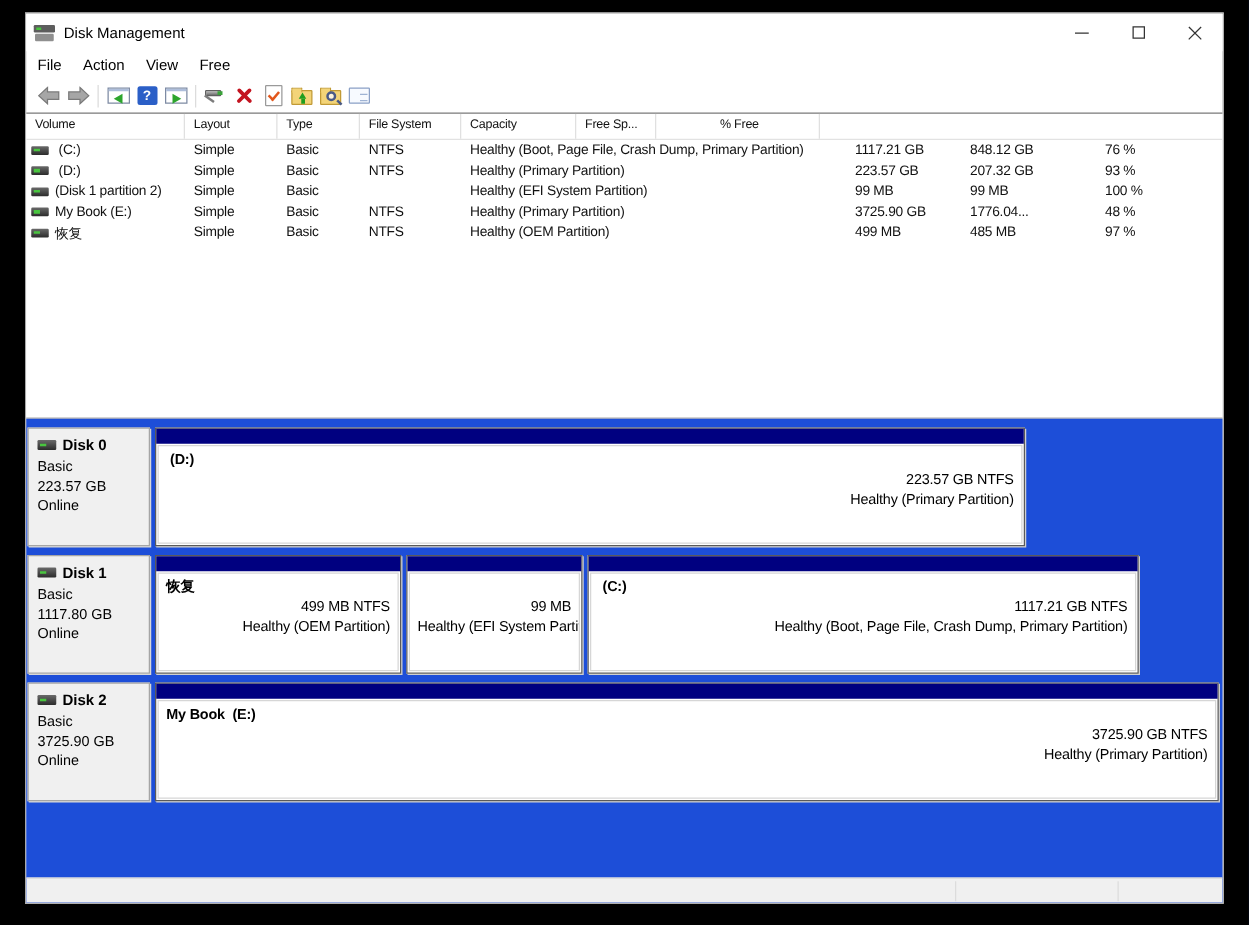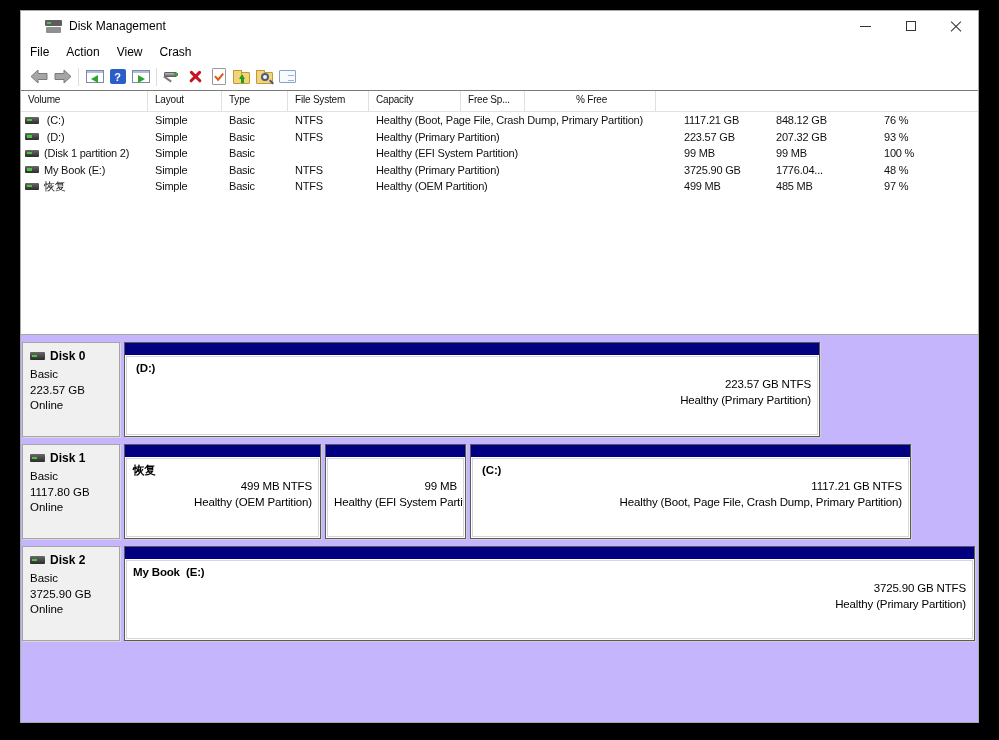--- a/index.html
+++ b/index.html
@@ -2,21 +2,21 @@
 <html><head>
 <meta charset="utf-8">
 <style>
   * { margin:0; padding:0; box-sizing:border-box; }
   html,body { width:999px; height:740px; background:#000; overflow:hidden;
               font-family:"Liberation Sans", sans-serif; }
   .window { position:absolute; left:20px; top:10px; width:959px; height:713px;
             background:#fff; border:1px solid #a9a9a9; display:flex; flex-direction:column; }
 
   
-  .titlebar { height:30px; flex:none; display:flex; align-items:center; padding-left:24px; background:#fff; }
+  .titlebar { height:30px; flex:none; display:flex; align-items:center; padding-left:6px; background:#fff; }
   .title-icon { width:17px; height:13px; position:relative; flex:none; }
   .title-icon::before { content:""; position:absolute; left:0; top:0; right:0; height:6px; background:#5d5d5d; border-radius:1px; }
   .title-icon::after  { content:""; position:absolute; left:1px; bottom:0; right:1px; height:6px; background:#8f8f8f; border-radius:1px; }
   .title-icon .light  { position:absolute; left:2px; top:2px; width:4px; height:2px; background:#49c53f; z-index:1; }
   .title-text { margin-left:7px; font-size:12px; color:#000; }
   .win-controls { margin-left:auto; display:flex; height:100%; }
   .win-btn { width:45px; height:100%; display:flex; align-items:center; justify-content:center; }
   .min-glyph { width:11px; height:1px; background:#333; }
   .max-glyph { width:10px; height:10px; border:1px solid #333; }
   .close-glyph { position:relative; width:12px; height:12px; }
@@ -75,21 +75,21 @@
   .lv-row { display:flex; height:16.5px; align-items:center; }
   .lv-cell { padding-left:7px; white-space:pre; overflow:hidden; flex:none; }
   .c0 { width:127px; } .c1 { width:74px; } .c2 { width:66px; } .c3 { width:81px; }
   .c4 { width:308px; } .c5 { width:92px; } .c6 { width:64px; } .c7 { width:87px;margin-left:44px; }
   .c8 { flex:1 1 auto; border-right:none; }
   .volcell { display:flex; align-items:center; gap:5px; padding-left:4px; }
   .vol-icon { width:14px; height:7px; background:linear-gradient(#6a6a6a,#2b2b2b); border-radius:1px; position:relative; flex:none; }
   .vol-icon::after { content:""; position:absolute; left:2px; top:2.2px; width:5px; height:2.2px; background:#49c53f; }
 
   
-  .graphical { flex:1 1 auto; background:#c4b5fd; display:flex; flex-direction:row; overflow:hidden; }
+  .graphical { flex:1 1 auto; background:#1d4ed8; display:flex; flex-direction:column; overflow:hidden; }
   .disks { flex:1 1 auto; padding-top:7px; overflow:hidden; }
   .disk-row { display:flex; height:95px; margin:0 0 7px 1px; }
   .disk-head { width:98px; flex:none; background:#f0f0f0; border:1px solid #a5a5a5; box-shadow:1px 1px 0 #d8d8d8; padding:6px 7px; }
   .disk-title { display:flex; align-items:center; gap:5px; font-weight:bold; font-size:12px; color:#000; }
   .disk-icon { width:15px; height:8px; background:linear-gradient(#6a6a6a,#2b2b2b); border-radius:1px; position:relative; flex:none; }
   .disk-icon::after { content:""; position:absolute; left:2px; top:2.5px; width:5px; height:2.4px; background:#49c53f; }
   .disk-meta { margin-top:4px; font-size:11.5px; line-height:15.5px; color:#000; }
   .parts { display:flex; margin-left:4px; gap:4px; }
   .part { border:1px solid #5a5a5a; background:#fff; display:flex; flex-direction:column; box-shadow:1px 1px 0 #cfcfcf; }
   .part-bar { height:12px; flex:none; background:#000080; }
@@ -129,21 +129,21 @@
       <div class="win-btn">
           <div class="close-glyph"></div>
         </div>
     </div>
   </div>
 
   <div class="menubar">
     <div class="menu-item">File</div>
     <div class="menu-item">Action</div>
     <div class="menu-item">View</div>
-    <div class="menu-item">Crash</div>
+    <div class="menu-item">Free</div>
   </div>
 
   <div class="toolbar">
     <div class="icon-btn">
       <svg width="19" height="15" viewBox="0 0 19 15">
           <path d="M8 1 L8 4.5 L17 4.5 L17 10.5 L8 10.5 L8 14 L1 7.5 Z" fill="#a6a6a6" stroke="#7a7a7a"></path>
         </svg>
     </div>
     <div class="icon-btn">
       <svg width="19" height="15" viewBox="0 0 19 15">

